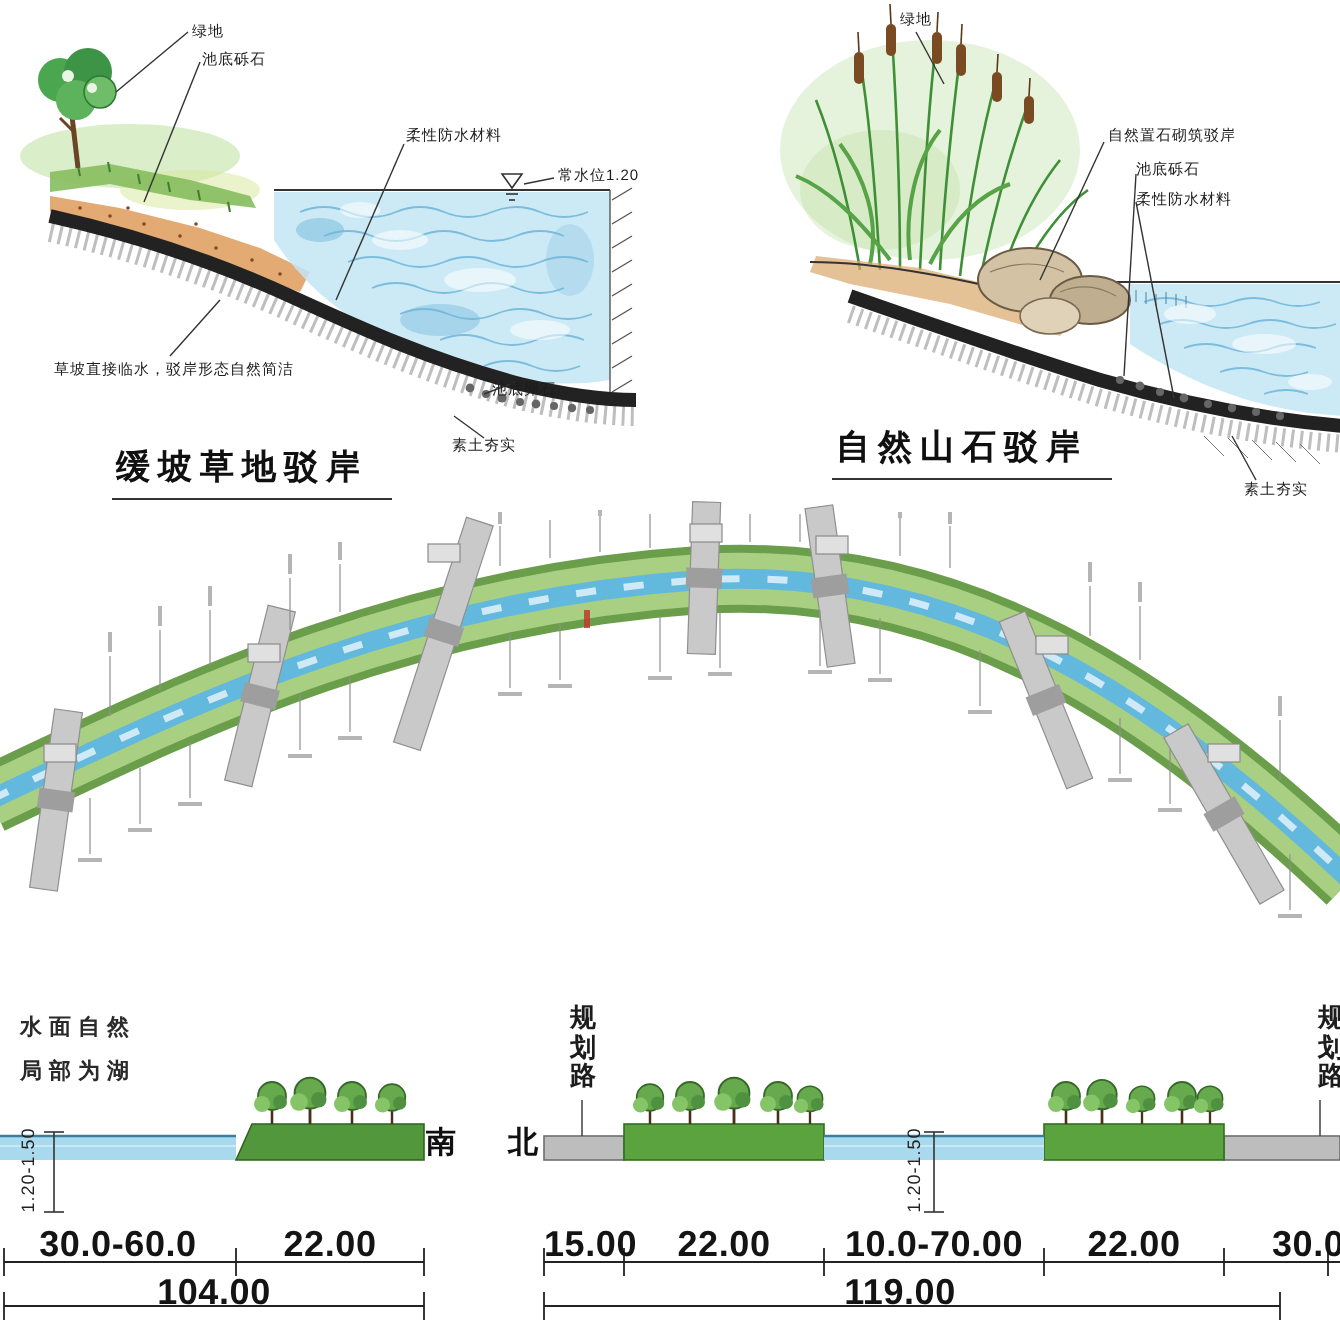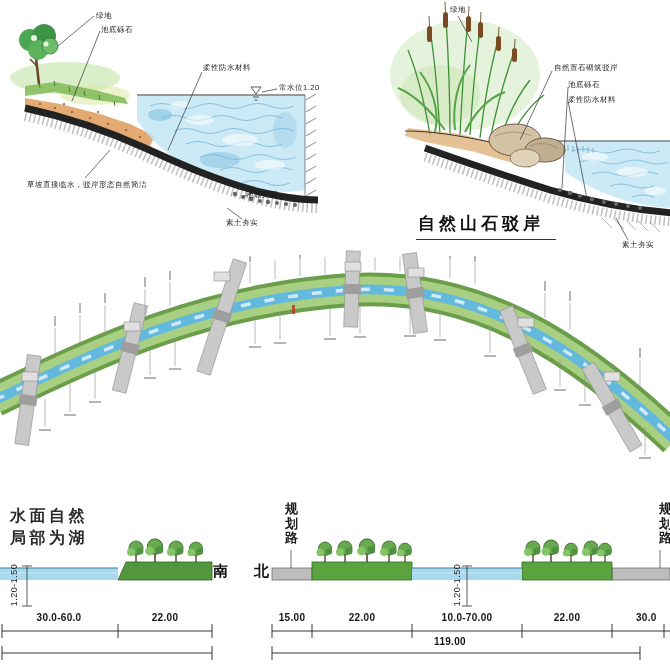--- a/index.html
+++ b/index.html
@@ -1,23 +1,23 @@
 <!DOCTYPE html>
 <html><head>
 <meta charset="utf-8">
 <style>
   html,body{margin:0;padding:0;background:#fff;}
   .canvas{position:relative;width:670px;height:670px;overflow:hidden;background:#ffffff;
           font-family:"Liberation Sans",sans-serif;}
   .lbl-s{position:absolute;font-size:7.5px;letter-spacing:.5px;color:#1c1c1c;white-space:nowrap;}
   .sec-title{position:absolute;font-size:17px;font-weight:bold;letter-spacing:4px;color:#101010;
              border-bottom:1.6px solid #333;padding:0 12px 4px 2px;white-space:nowrap;}
-  .note-big{position:absolute;font-size:16px;font-weight:600;letter-spacing:3.5px;color:#2a2a2a;white-space:nowrap;}
+  .note-big{position:absolute;font-size:11px;font-weight:600;letter-spacing:3.5px;color:#2a2a2a;white-space:nowrap;}
   .dir{position:absolute;font-size:15px;font-weight:bold;color:#101010;}
-  .dim{position:absolute;font-size:10px;font-weight:bold;text-align:center;color:#141414;letter-spacing:.3px;white-space:nowrap;}
+  .dim{position:absolute;font-size:18px;font-weight:bold;text-align:center;color:#141414;letter-spacing:.3px;white-space:nowrap;}
   .vdim{position:absolute;font-size:9px;text-align:center;transform:rotate(-90deg);color:#222;letter-spacing:.5px;}
   .vroad{position:absolute;font-size:13px;font-weight:600;width:14px;line-height:14.5px;color:#1c1c1c;
          word-break:break-all;text-align:right;}
   svg{position:absolute;overflow:visible;}
 </style>
 </head>
 <body>
 
 <div class="canvas">
 
@@ -124,20 +124,21 @@
     </g>
   </svg>
 
   <div class="lbl-s" style="left:96px;top:11px">绿地</div>
   <div class="lbl-s" style="left:101px;top:25px">池底砾石</div>
   <div class="lbl-s" style="left:203px;top:63px">柔性防水材料</div>
   <div class="lbl-s" style="left:279px;top:83px">常水位1.20</div>
   <div class="lbl-s" style="left:27px;top:180px">草坡直接临水，驳岸形态自然简洁</div>
   <div class="lbl-s" style="left:246px;top:190px">池底卵石</div>
   <div class="lbl-s" style="left:226px;top:218px">素土夯实</div>
+  <div class="sec-title" style="left:56px;top:222px">缓坡草地驳岸</div>
 
   <svg style="left:380px;top:0" width="290" height="262" viewBox="0 0 290 262">
     <ellipse cx="85" cy="75" rx="75" ry="55" fill="#a8d48a" opacity=".3"></ellipse>
     <ellipse cx="60" cy="95" rx="40" ry="30" fill="#c2e2a6" opacity=".4"></ellipse>
 
     <g stroke="#3f8f36" stroke-width="1.3" fill="none">
       <path d="M60,135 C58,100 55,60 50,30"></path>
       <path d="M70,135 C70,95 68,50 66,18"></path>
       <path d="M80,135 C82,95 84,55 88,22"></path>
       <path d="M90,135 C92,100 96,60 100,28"></path>
@@ -396,20 +397,21 @@
       <line x1="212" y1="146" x2="212" y2="160"></line>
     </g>
   </svg>
 
   <div class="note-big" style="left:10px;top:506px">水面自然</div>
   <div class="note-big" style="left:10px;top:528px">局部为湖</div>
   <div class="dir" style="left:213px;top:562px">南</div>
   <div class="vdim" style="left:-17px;top:580px;width:62px">1.20-1.50</div>
   <div class="dim" style="left:2px;top:612px;width:114px">30.0-60.0</div>
   <div class="dim" style="left:118px;top:612px;width:94px">22.00</div>
+  <div class="dim" style="left:2px;top:636px;width:210px">104.00</div>
 
   <svg style="left:245px;top:500px" width="425" height="170" viewBox="0 0 425 170">
     <defs>
       <g id="treeR">
         <line x1="0" y1="0" x2="0" y2="-9" stroke="#4a3018" stroke-width="1.3"></line>
         <circle cx="0" cy="-14" r="7" fill="#67a94d" stroke="#35682a" stroke-width=".9"></circle>
         <circle cx="-5" cy="-10" r="4" fill="#86c468"></circle>
         <circle cx="4" cy="-11" r="3.5" fill="#4f9140"></circle>
       </g>
     </defs>

